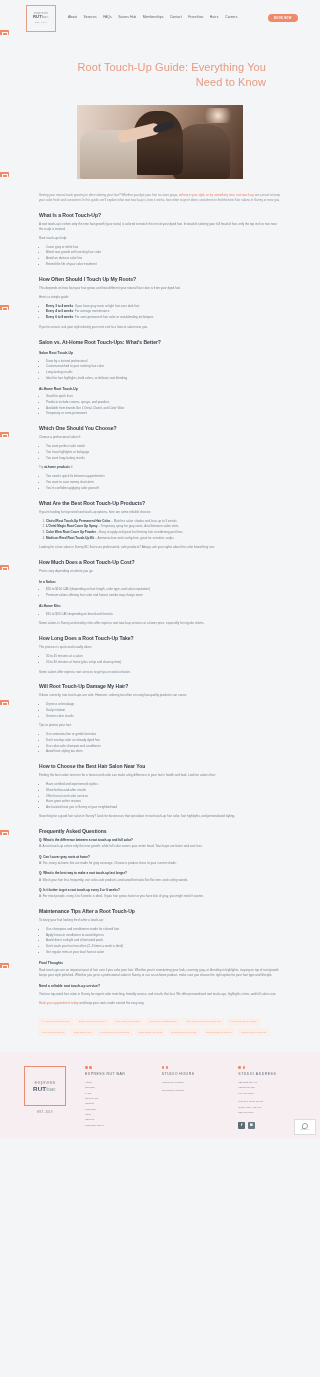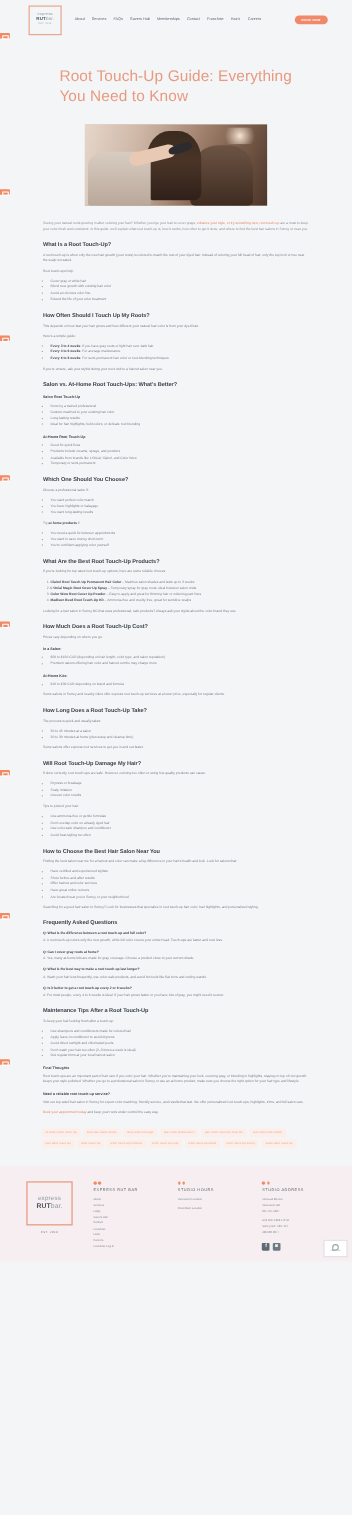--- a/index.html
+++ b/index.html
@@ -32,22 +32,22 @@
   .nav a { color: #5a6670; text-decoration: none; font-size: 3.45px; white-space: nowrap; }
   .booknow {
     margin-left: auto; margin-right: 14px;
     background: #f0886a; color: #fff; border: none;
     font-size: 2.7px; font-weight: 700; letter-spacing: .25px;
     padding: 2.6px 6.5px; border-radius: 9px; white-space: nowrap;
   }
 
   
   h1.page-title {
-    color: #e89a80; font-size: 14px; font-weight: 400;
-    text-align: left; line-height: 1.32;
+    color: #e89a80; font-size: 11px; font-weight: 400;
+    text-align: right; line-height: 1.32;
     margin: 24px auto 0; max-width: 212px; letter-spacing: .1px;
   }
 
   
   .hero-wrap { margin: 16px auto 0; width: 166px; height: 74px; overflow: hidden; }
   .hero {
     width: 100%; height: 100%; position: relative;
     background: linear-gradient(160deg,#cdb7a8 0%,#b49683 38%,#8c6a57 70%,#5d4436 100%);
   }
   .hero .h-wall { position: absolute; inset: 0; background:

